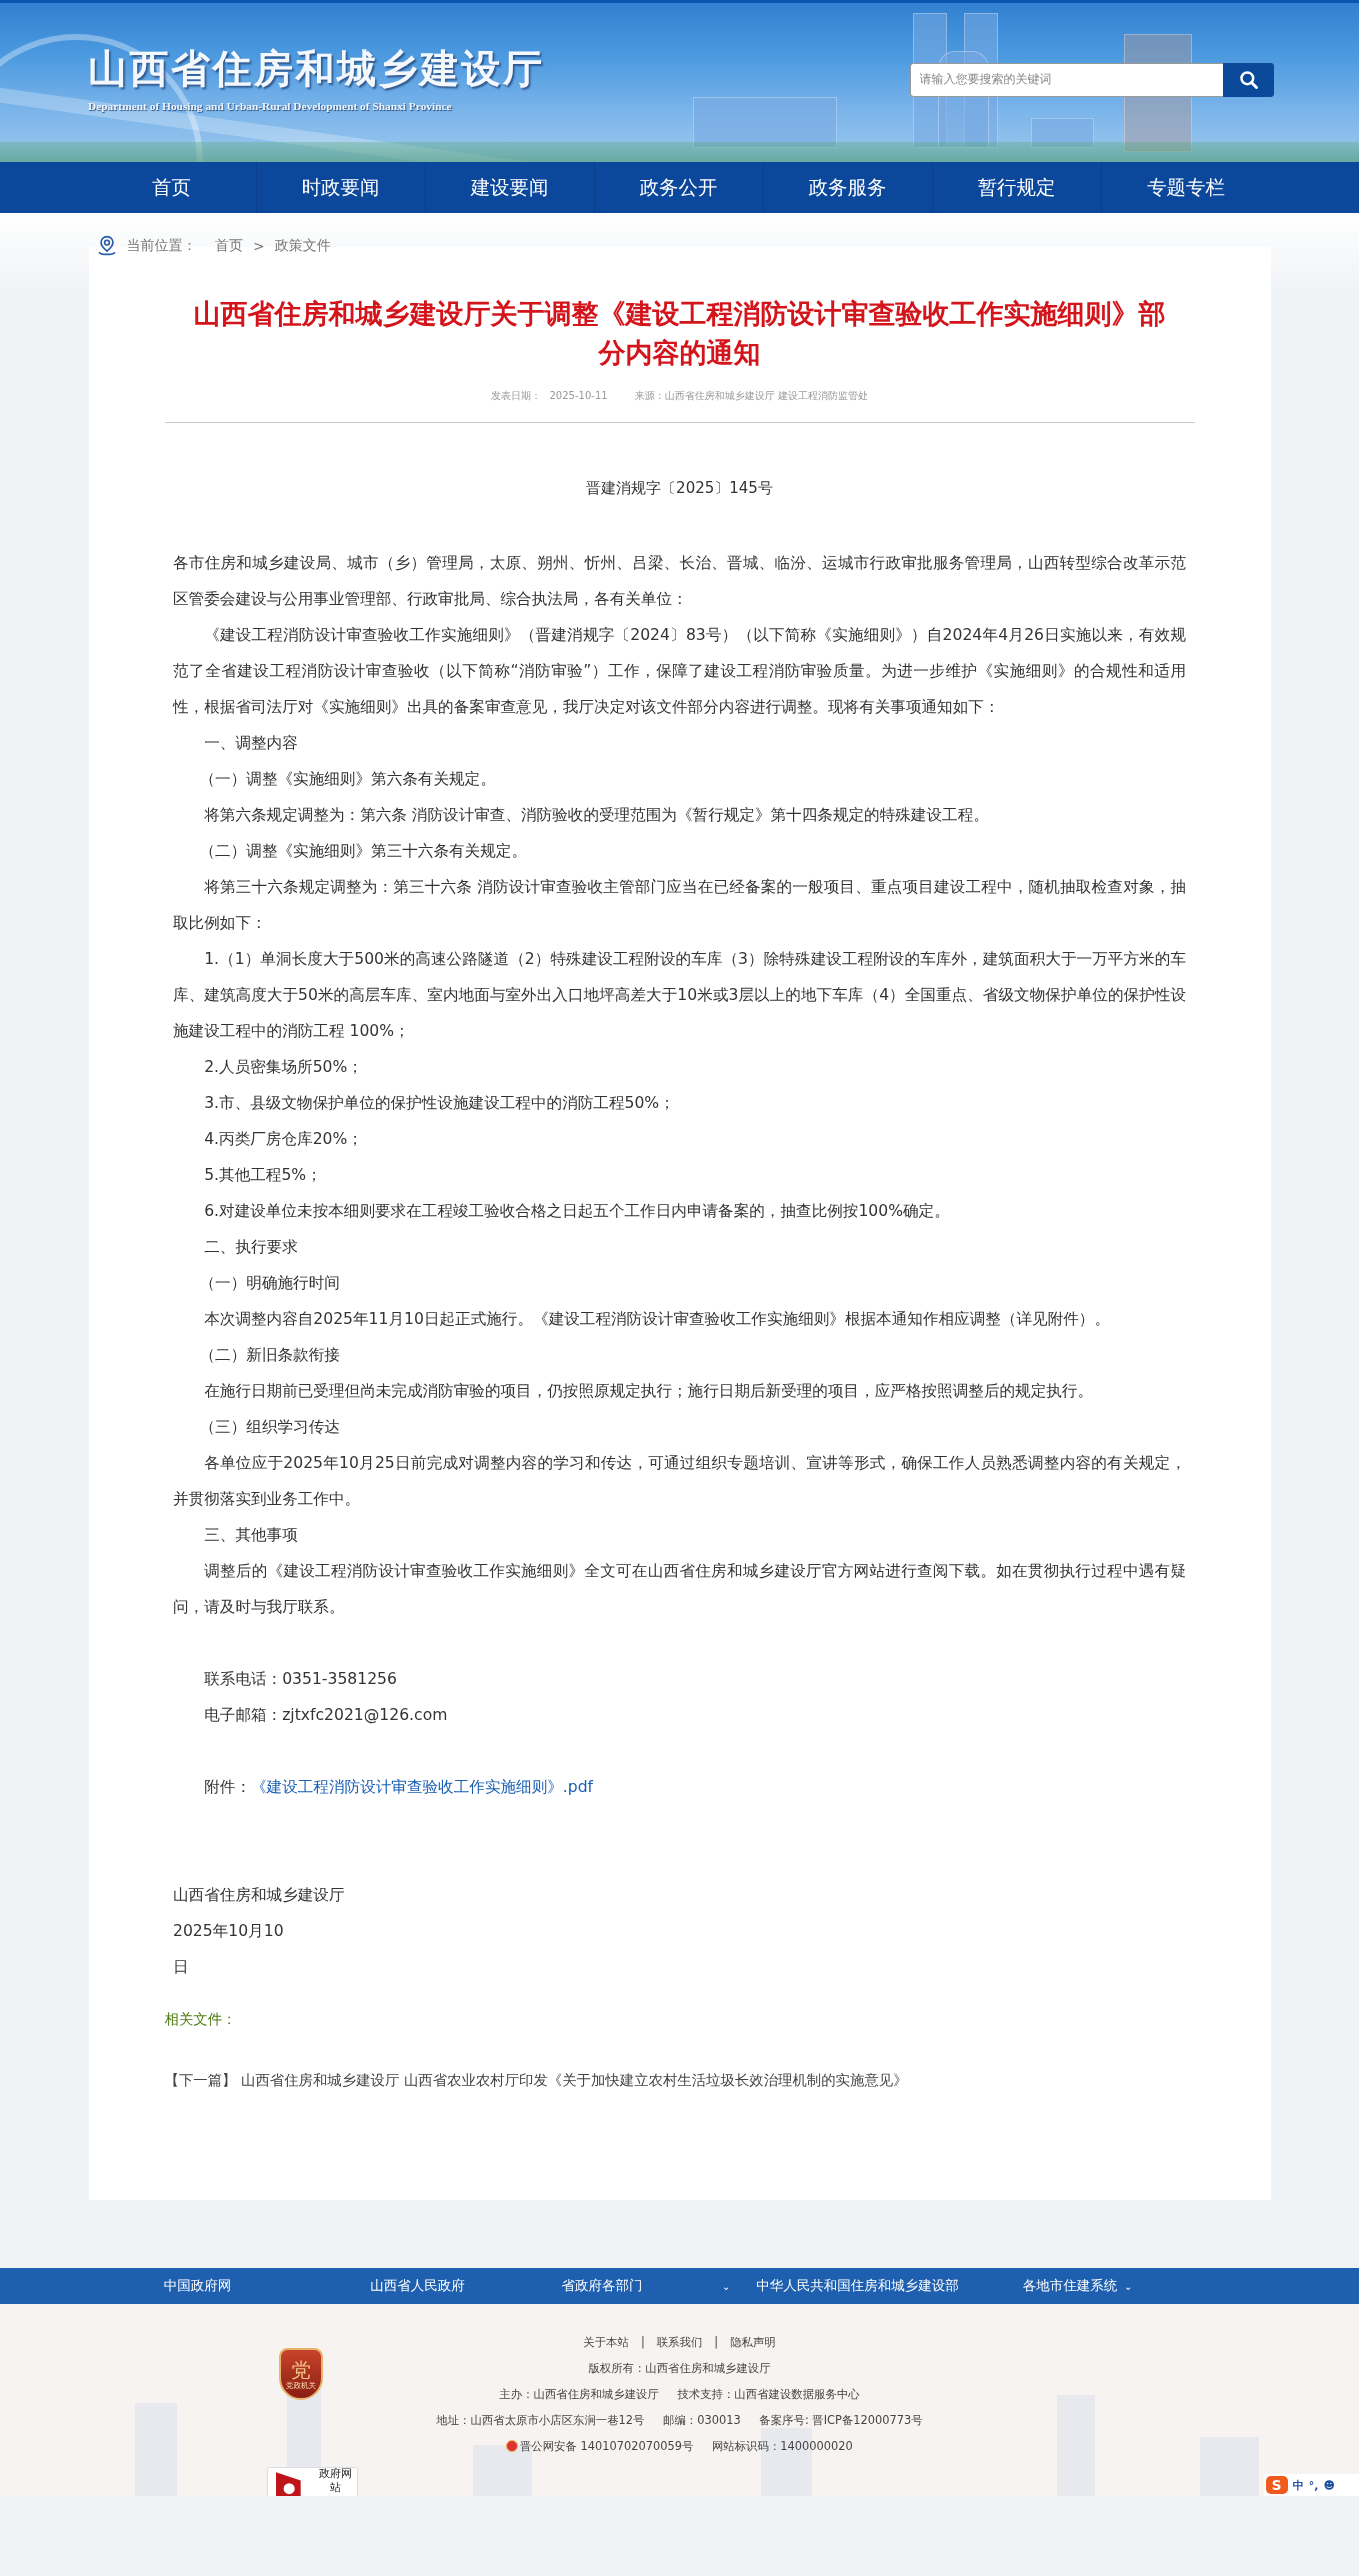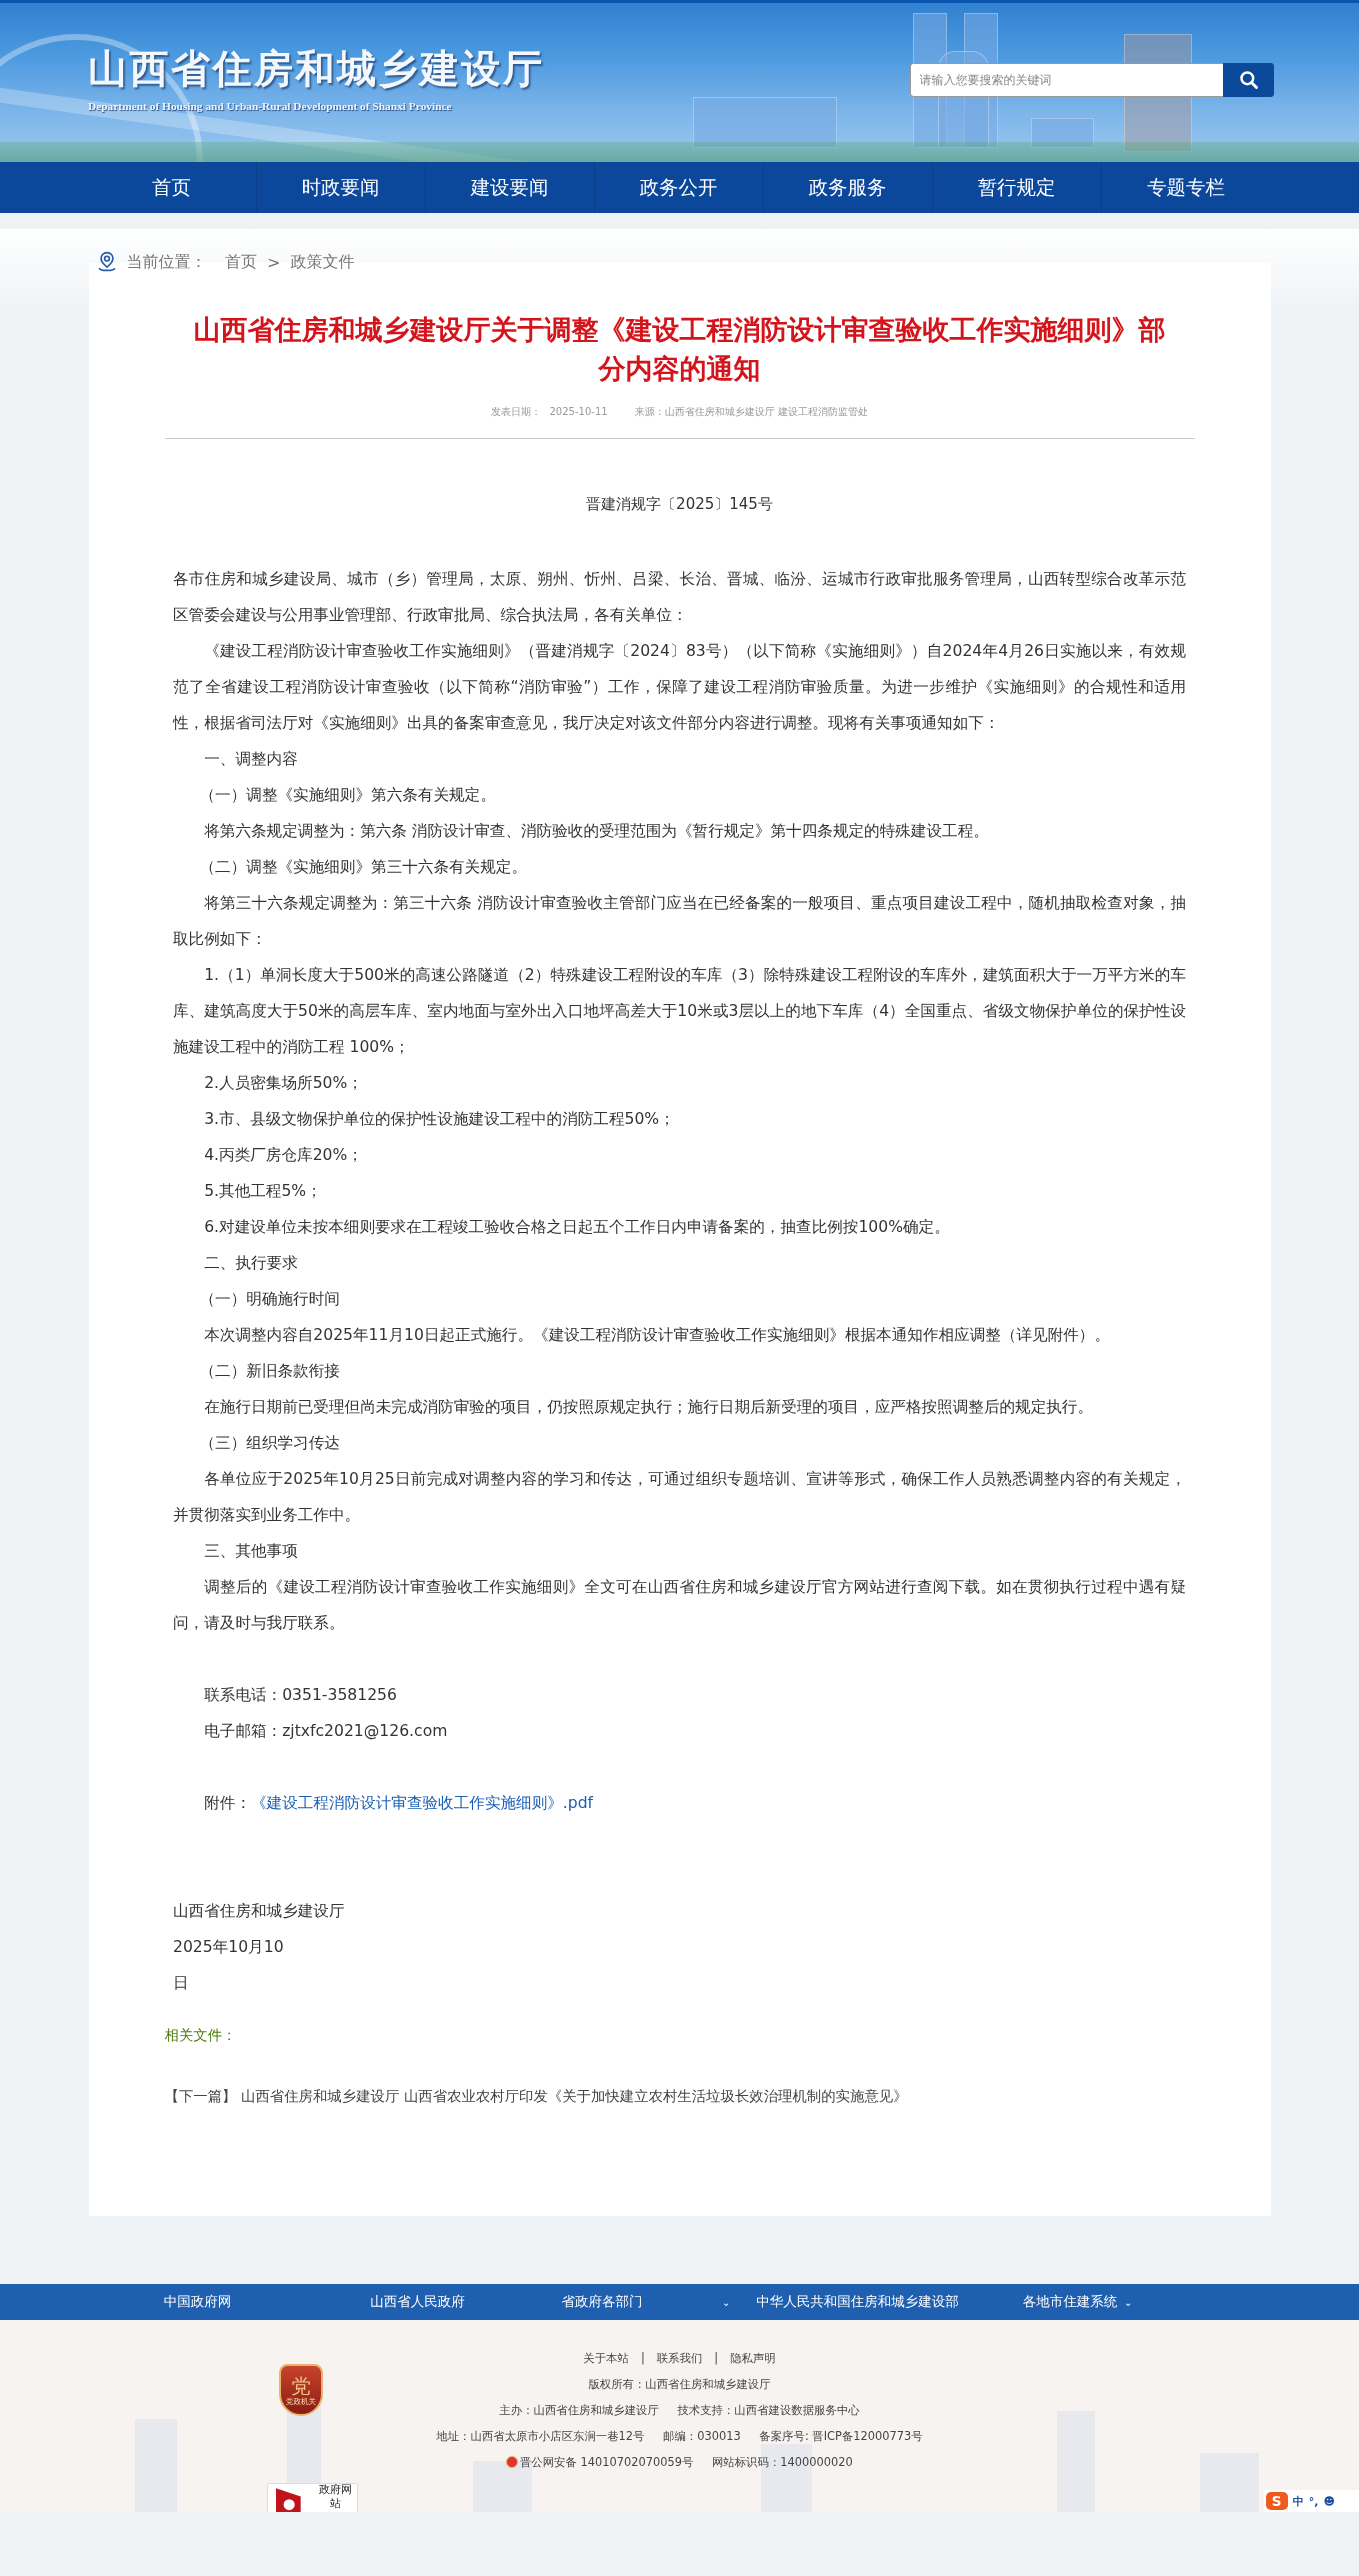--- a/index.html
+++ b/index.html
@@ -19,36 +19,36 @@
   .header .trees { position: absolute; left: 0; right: 0; bottom: 0; height: 20px;
     background: linear-gradient(180deg, rgba(90,170,120,0.35), rgba(70,150,110,0.6)); }
   .logo-cn { position: absolute; left: 88px; top: 42px; font-family: "DejaVu Serif", "Liberation Serif", serif;
     font-size: 39px; font-weight: bold; color: #f4f8fc; letter-spacing: 2.5px;
     text-shadow: 1.7px 1.7px 1.7px rgba(30,60,110,0.7); }
   .logo-en { position: absolute; left: 88px; top: 100px; font-family: "Liberation Serif", serif;
     font-size: 11.4px; font-weight: bold; color: #eef4fb; text-shadow: 0.8px 0.8px 0.8px rgba(20,50,100,0.8); }
   .search { position: absolute; left: 910px; top: 63px; display: flex; }
   .search input { width: 313px; height: 34px; border: 0.8px solid #999; border-right: none;
     border-radius: 3.4px 0 0 3.4px; padding: 0 8.5px; font-size: 12px; color: #666; background: #fff;
-    font-family: Liberation Serif, serif; }
+    font-family: Liberation Mono, monospace; }
   .search input::placeholder { color: #888; }
   .search button { width: 51px; height: 34px; background: #0b4a9a; border: none; border-radius: 0 3.4px 3.4px 0;
     display: flex; align-items: center; justify-content: center; cursor: pointer; }
 
   
   .nav { width: 1359px; height: 51px; background: #0b479b; display: flex; justify-content: center; }
   .nav ul { list-style: none; display: flex; width: 1184px; }
   .nav li { width: 169px; height: 51px; display: flex; align-items: center; justify-content: center;
     color: #fff; font-size: 19.4px; border-right: 0.8px solid #0a3e88; }
   .nav li:last-child { border-right: none; }
 
   
   .crumb-wrap { height: 76px; background: linear-gradient(180deg, #ffffff 0%, #f0f3f6 100%); }
-  .crumb { width: 1184px; margin: 16px auto; padding-top: 22px; display: flex; align-items: center;
-    font-size: 16px; color: #777; }
+  .crumb { width: 1184px; margin: 0 auto; padding-top: 22px; display: flex; align-items: center;
+    font-size: 14px; color: #777; }
   .crumb .pin { margin: 0 8.5px 0 8.5px; }
   .crumb .sep { margin: 0 10px; }
   .crumb .gap { width: 18.6px; }
 
   
   .card { width: 1182px; margin: -42px auto 0; background: #fff; padding: 30px 76px 51px; min-height: 1953px; }
   .title { text-align: center; color: #d4141b; font-size: 27px; font-weight: bold; line-height: 39px;
     padding: 17px 25px 0; }
   .meta { text-align: center; font-size: 10px; color: #999; margin-top: 17px; }
   .meta span { margin: 0 12px; }

